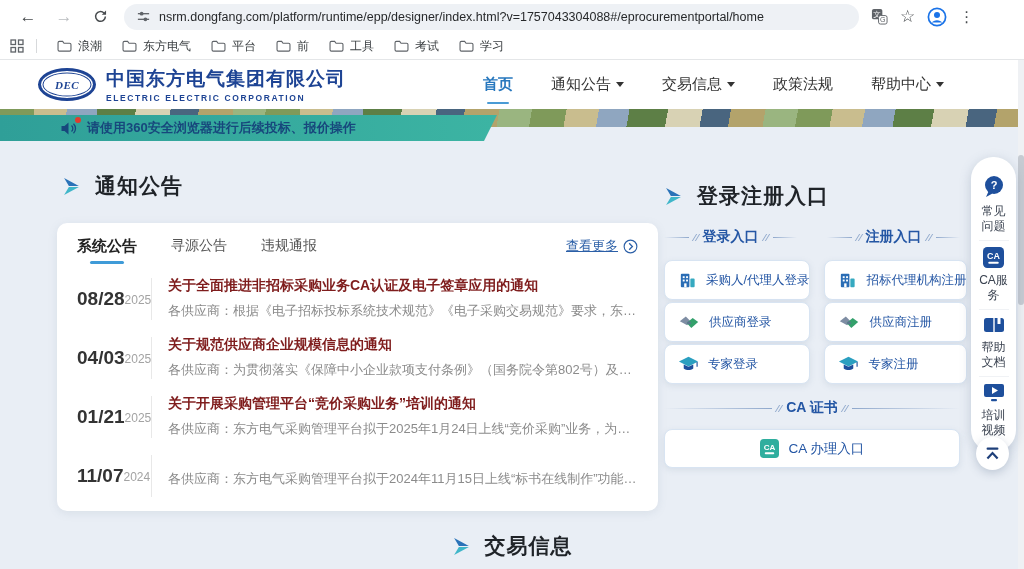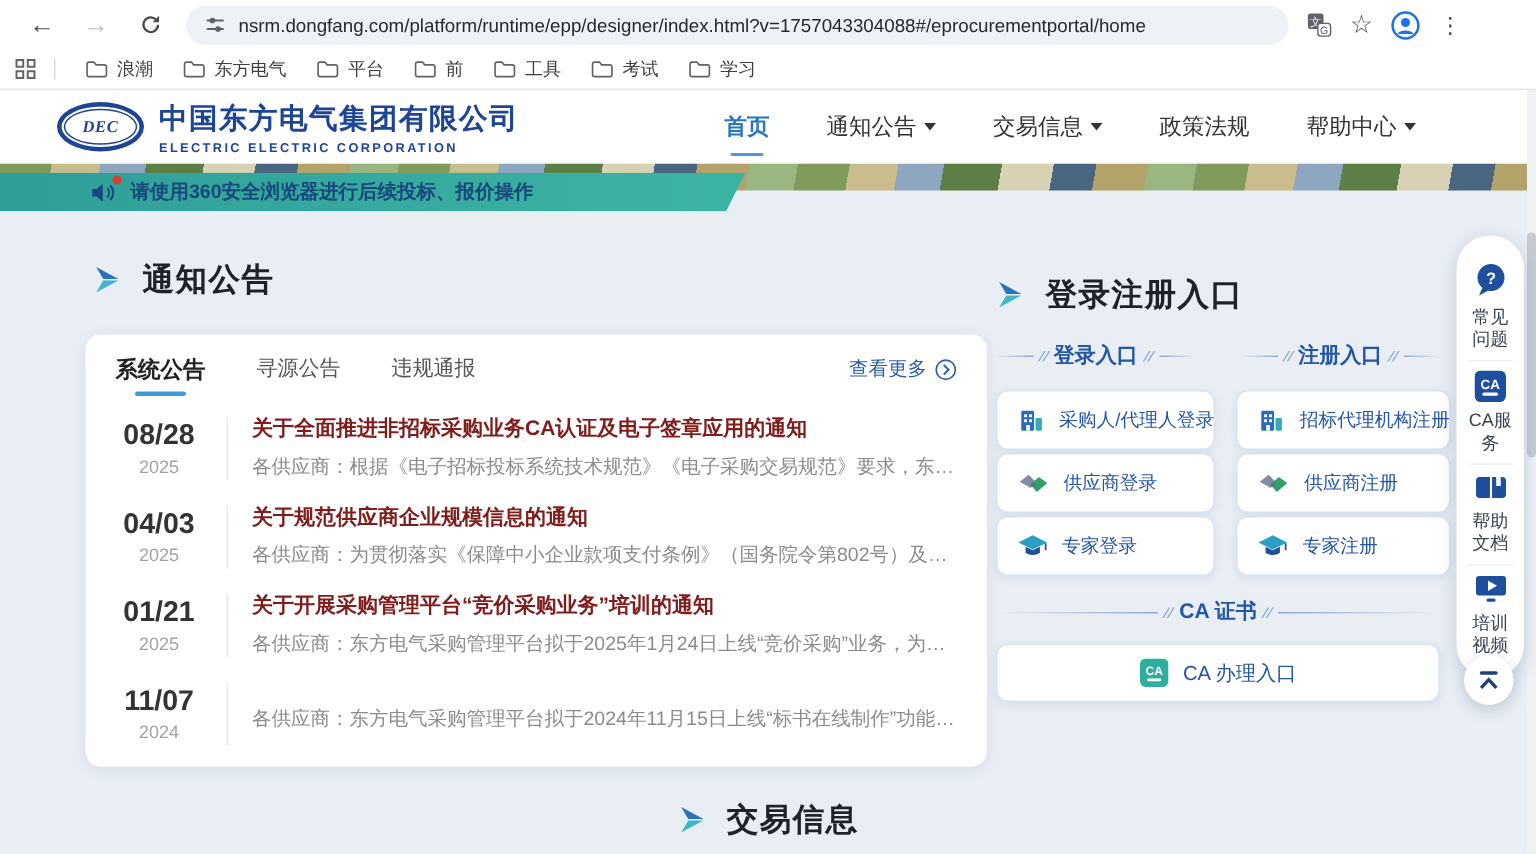--- a/index.html
+++ b/index.html
@@ -49,23 +49,23 @@
   .sh-left { position:absolute; left:62px; top:172px; z-index:2; }
   .sh-right { position:absolute; left:664px; top:182px; z-index:2; }
   .sh-bottom { position:absolute; left:0; top:532px; width:1024px; justify-content:center; z-index:2; }
 
   
   .notice-card { position:absolute; left:57px; top:223px; width:601px; height:288px; background:#fff; border-radius:10px; box-shadow:0 2px 10px rgba(100,120,150,.13); z-index:2; padding:0 20px; }
   .tabs-row { height:46px; display:flex; align-items:center; }
   .tab { font-size:14px; color:#555; margin-right:34px; position:relative; padding:12px 0; }
   .tab.active { font-weight:bold; color:#222; font-size:15px; }
   .tab.active::after { content:""; position:absolute; left:50%; transform:translateX(-50%); bottom:4px; width:34px; height:3px; border-radius:2px; background:#3f9bd8; }
-  .view-more { margin-left:auto; display:flex; align-items:center; gap:5px; font-size:13px; color:#2b5fa7; }
+  .view-more { margin-left:auto; display:flex; align-items:center; gap:5px; font-size:13px; color:#2b5fa7;text-decoration:underline; }
   .notice-row { display:flex; align-items:center; height:59px; }
-  .date-col { width:58px; flex:0 0 58px; display:flex; flex-direction:column; align-items:center; }
+  .date-col { width:58px; flex:0 0 58px; display:flex; flex-direction:row; align-items:center; }
   .date-big { font-size:19px; font-weight:bold; color:#333; }
   .date-year { font-size:12px; color:#a3a3a3; margin-top:2px; }
   .v-div { width:1px; height:42px; background:#e8e8e8; margin:0 16px; flex:0 0 1px; }
   .notice-body { flex:1; min-width:0; }
   .notice-title { font-size:14px; font-weight:bold; color:#7f1d1d; white-space:nowrap; overflow:hidden; text-overflow:ellipsis; }
   .notice-desc { font-size:13px; color:#8b8b8b; margin-top:7px; white-space:nowrap; overflow:hidden; text-overflow:ellipsis; }
 
   
   .login-panel { position:absolute; left:664px; top:228px; width:296px; z-index:2; }
   .sub-heads { display:flex; gap:30px; margin-bottom:14px; }

